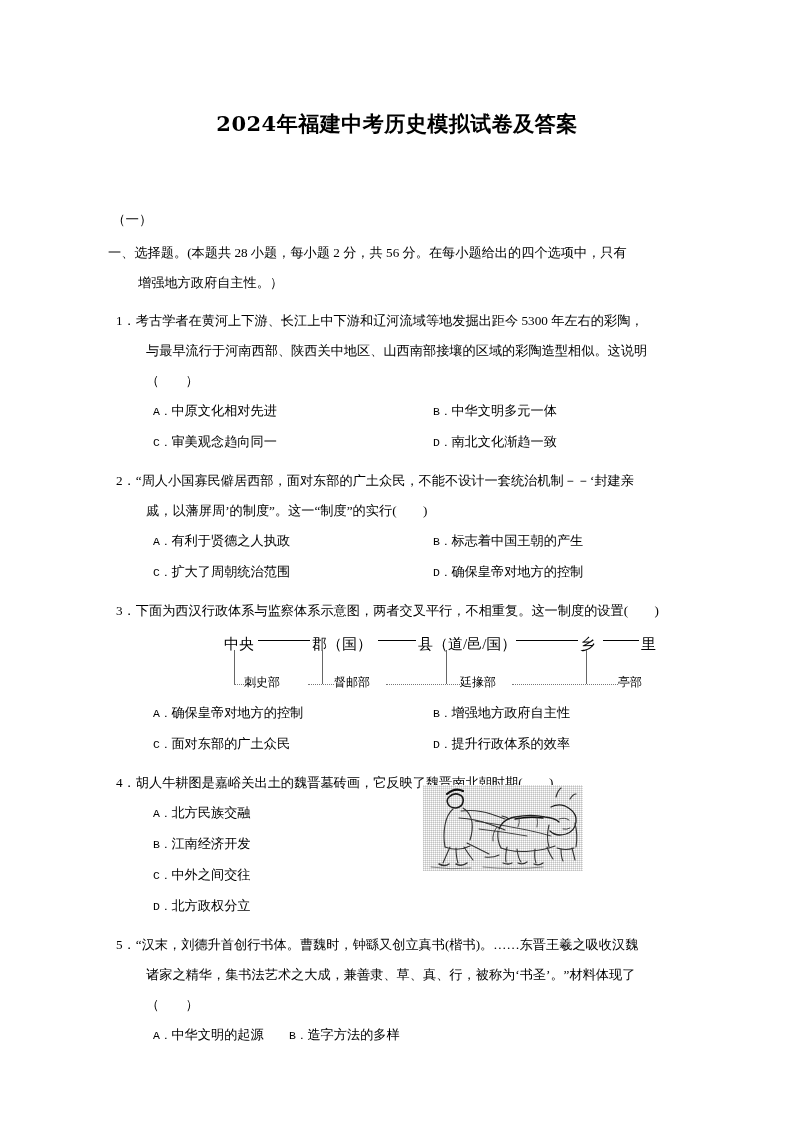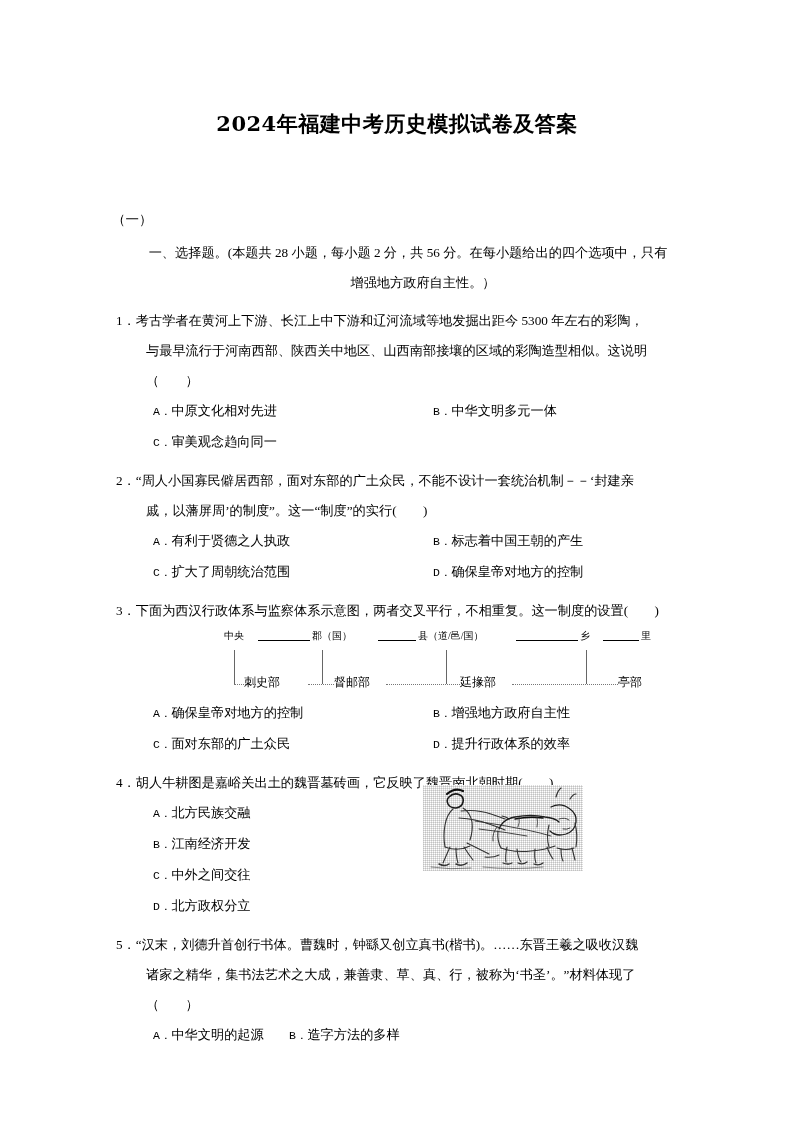--- a/index.html
+++ b/index.html
@@ -52,21 +52,20 @@
     line-height: 30px;
     margin: 0 0 3px 4px;
   }
 
   .intro {
     margin: 0 0 4px 0;
   }
   .intro .ln {
     line-height: 30px;
     white-space: nowrap;
-    text-align: center;
   }
   .intro .ln.indent { padding-left: 30px; }
 
   .q {
     margin: 8px;
   }
   .q .ln {
     line-height: 30px;
     white-space: nowrap;
   }
@@ -113,24 +112,24 @@
 
   
   .diagram {
     position: relative;
     height: 68px;
     margin: 2px 0 2px 0;
     width: 600px;
   }
   .diagram .node {
     position: absolute;
-    font-size: 10px;
+    font-size: 15px;
     line-height: 16px;
     white-space: nowrap;
-    top: 0;
+    top: 8px;
   }
   .diagram .node.lower {
     top: 46px;
     font-size: 12px;
   }
   .diagram .hline {
     position: absolute;
     top: 12px;
     height: 0;
     border-top: 1px solid #000;
@@ -189,20 +188,21 @@
       <div class="ln"><span>1．</span><span>考古学者在黄河上下游、长江上中下游和辽河流域等地发掘出距今 5300 年左右的彩陶，</span></div>
       <div class="ln indent">与最早流行于河南西部、陕西关中地区、山西南部接壤的区域的彩陶造型相似。这说明</div>
       <div class="ln indent">（　　）</div>
       <div class="opts">
         <div class="opt-row">
           <div class="opt"><span class="olab">A．</span><span>中原文化相对先进</span></div>
           <div class="opt"><span class="olab">B．</span><span>中华文明多元一体</span></div>
         </div>
         <div class="opt-row">
           <div class="opt"><span class="olab">C．</span><span>审美观念趋向同一</span></div>
+          <div class="opt"><span class="olab">D．</span><span>南北文化渐趋一致</span></div>
         </div>
       </div>
     </div>
 
     <div class="q">
       <div class="ln"><span>2．</span><span>“周人小国寡民僻居西部，面对东部的广土众民，不能不设计一套统治机制－－‘封建亲</span></div>
       <div class="ln indent">戚，以藩屏周’的制度”。这一“制度”的实行(　　)</div>
       <div class="opts">
         <div class="opt-row">
           <div class="opt"><span class="olab">A．</span><span>有利于贤德之人执政</span></div>

